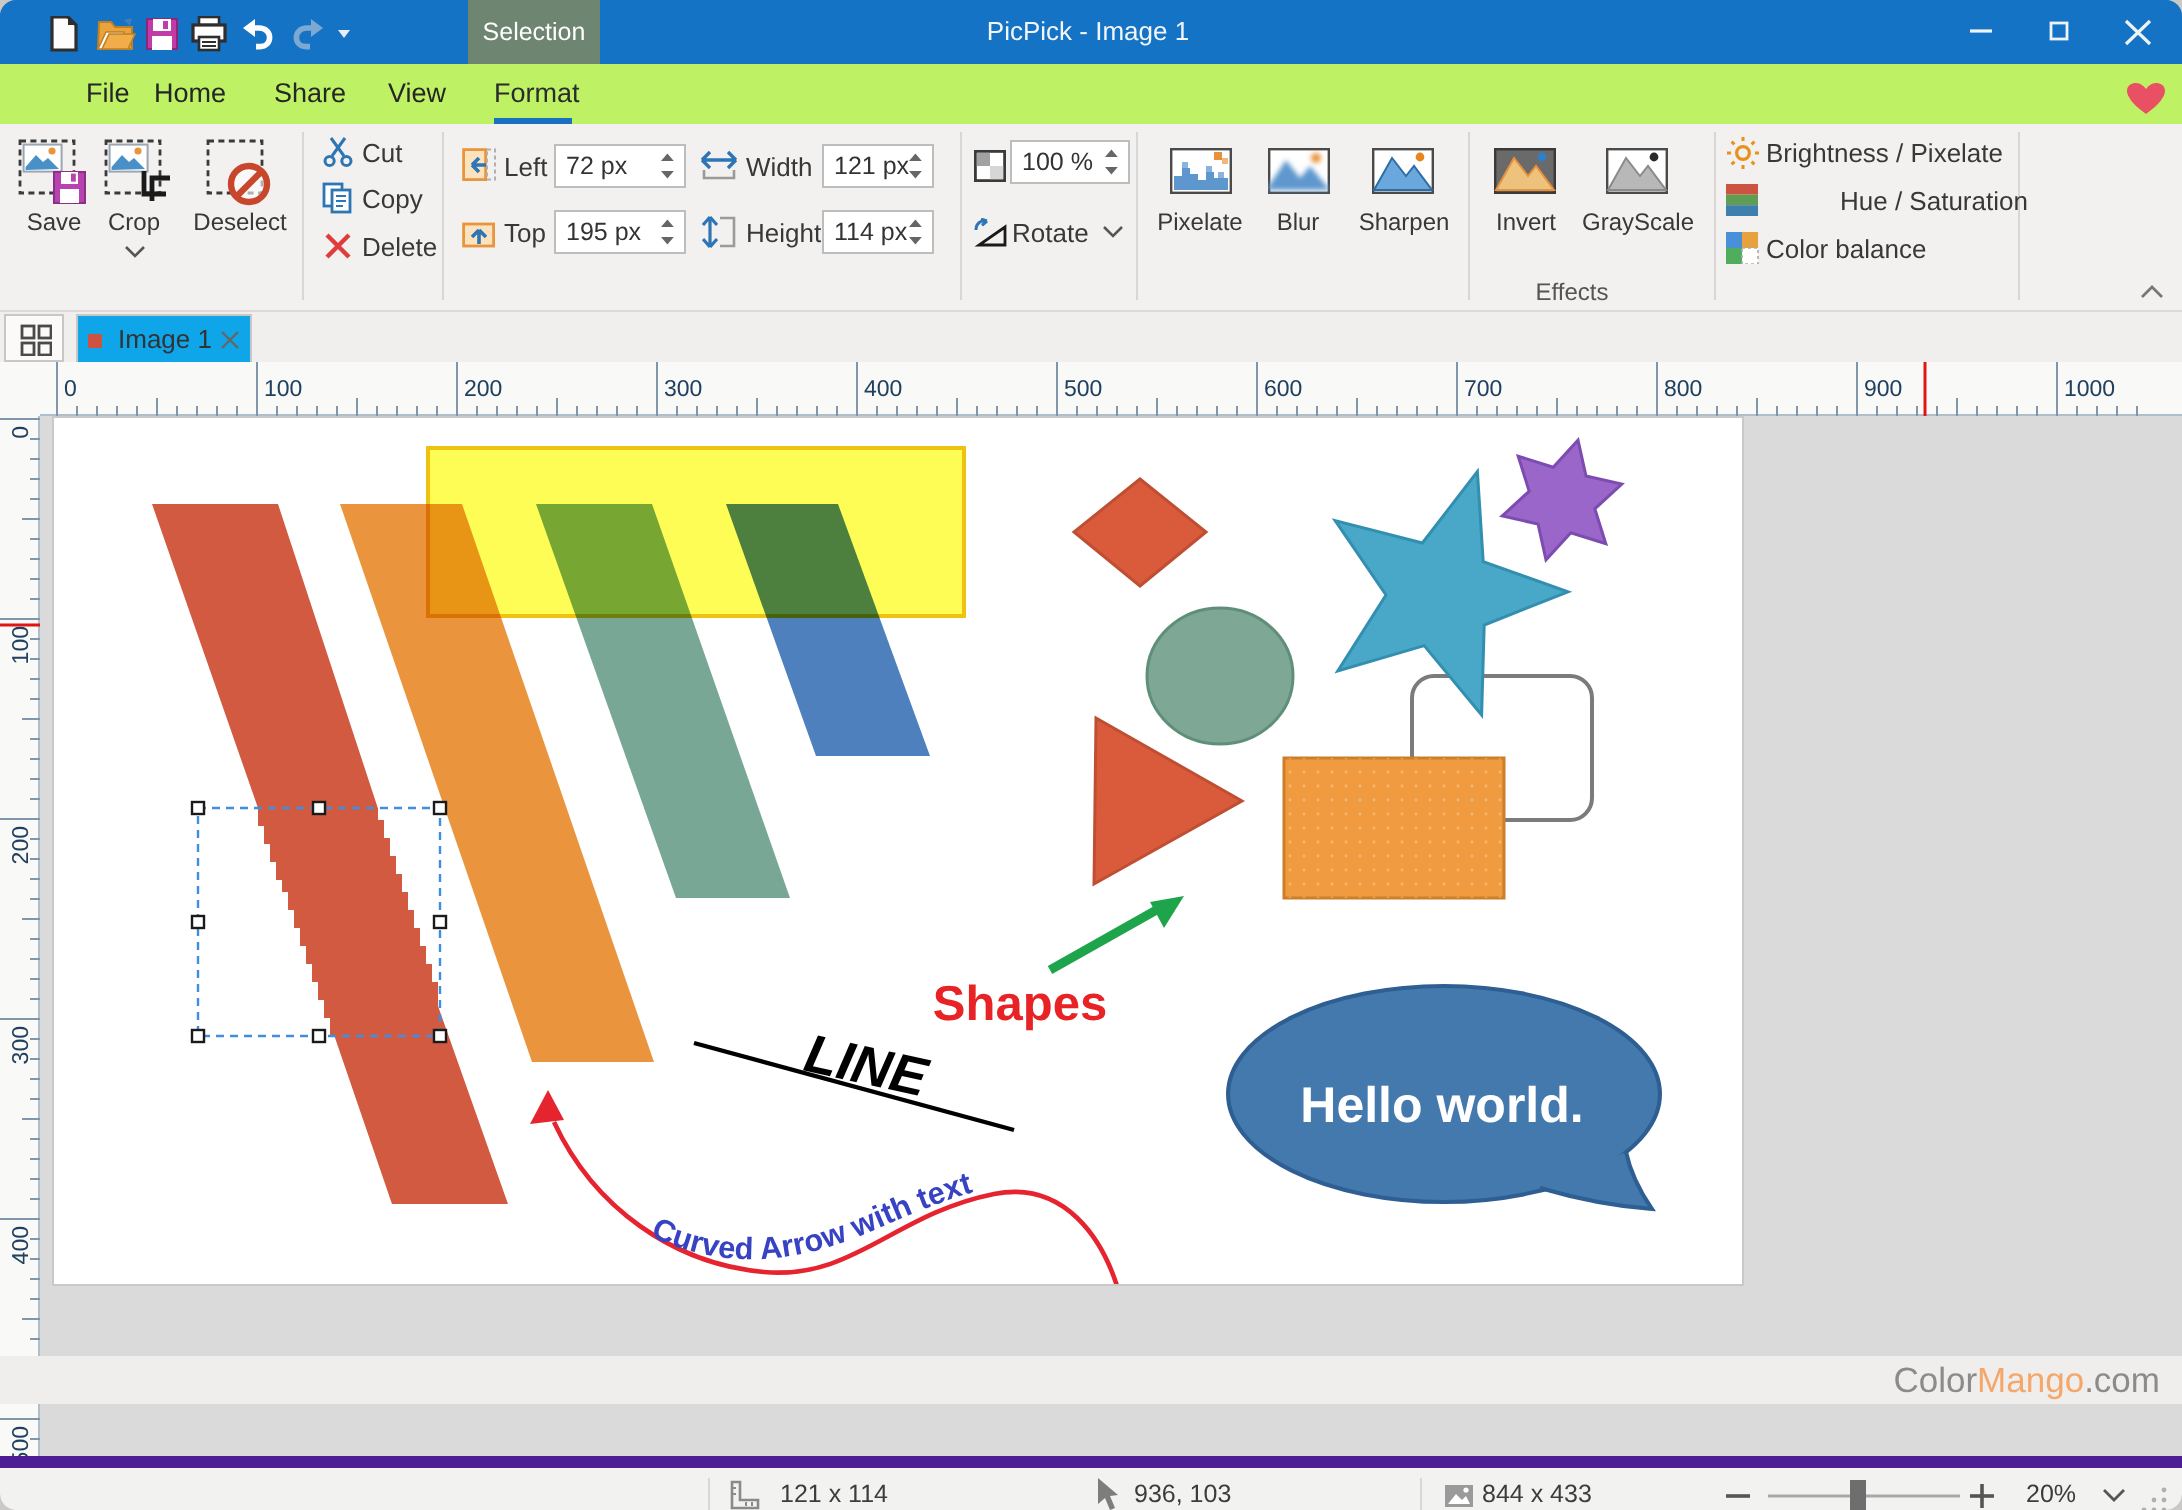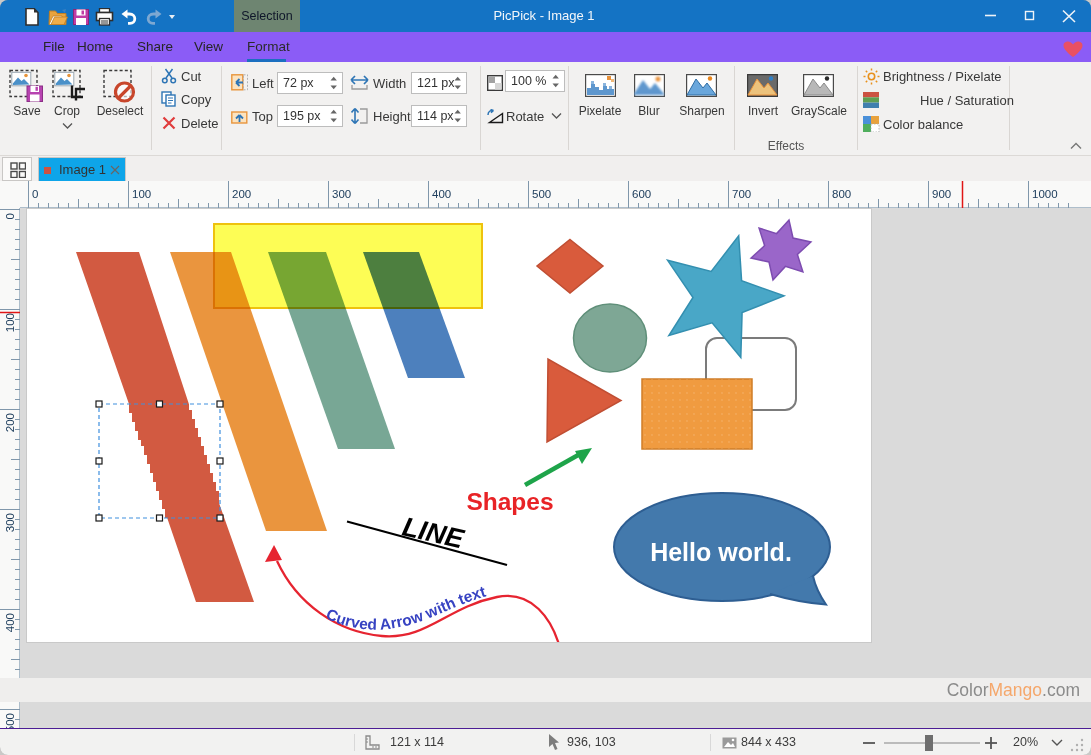--- a/index.html
+++ b/index.html
@@ -1,23 +1,23 @@
 <!DOCTYPE html>
 <html><head><meta charset="utf-8">
 <style>
 * { margin:0; padding:0; box-sizing:border-box; }
 body { width:1091px; height:755px; background:#cac9c8; font-family:"Liberation Sans", sans-serif; overflow:hidden; }
 #win { position:absolute; left:0; top:0; width:1091px; height:755px; border-radius:8px; overflow:hidden; background:#f2f1f0; box-shadow:0 0 0 1px #8a8a8a inset; }
 .abs { position:absolute; }
 
 #titlebar { position:absolute; left:0; top:0; width:1091px; height:32px; background:#1473c4; }
-#selbox { position:absolute; left:234px; top:0; width:66px; height:32px; background:#6e8571; color:#0f172a; font-size:12.5px; text-align:center; line-height:32px; }
+#selbox { position:absolute; left:234px; top:0; width:66px; height:32px; background:#6e8571; color:#ffffff; font-size:12.5px; text-align:center; line-height:32px; }
 #wtitle { position:absolute; left:444px; top:0; width:200px; height:32px; color:#f2f6fa; font-size:13px; text-align:center; line-height:32px; }
 
-#menubar { position:absolute; left:0; top:32px; width:1091px; height:30px; background:#8b5cf6; }
+#menubar { position:absolute; left:0; top:32px; width:1091px; height:30px; background:#bef264; }
 .mitem { position:absolute; top:7px; font-size:13.5px; color:#262626; }
 
 #ribbon { position:absolute; left:0; top:62px; width:1091px; height:94px; background:#f2f1f0; border-bottom:1px solid #dcd9d6; }
 .vsep { position:absolute; top:4px; height:84px; width:1px; background:#d9d6d3; }
 .blabel { position:absolute; font-size:12px; color:#383838; text-align:center; }
 .slabel { position:absolute; font-size:13px; color:#383838; }
 .ibox { position:absolute; width:66px; height:22px; background:#fff; border:1px solid #bdbdbd; font-size:12.5px; color:#333; line-height:20px; padding-left:5px; }
 .spin { position:absolute; right:2px; top:0; width:12px; height:20px; }
 
 #tabbar { position:absolute; left:0; top:156px; width:1091px; height:25px; background:#f1efee; }
@@ -27,21 +27,21 @@
 #hruler { position:absolute; left:20px; top:181px; width:1071px; height:27px; background:#f9f9f8; border-bottom:1px solid #aebecb; }
 #vruler { position:absolute; left:0; top:208px; width:20px; height:520px; background:#f9f9f8; border-right:1px solid #aebecb; }
 #rcorner { position:absolute; left:0; top:181px; width:20px; height:27px; background:#f9f9f8; }
 
 #workspace { position:absolute; left:20px; top:208px; width:1071px; height:520px; background:#dadada; }
 #canvas { position:absolute; left:7px; top:1px; width:844px; height:433px; background:#ffffff; box-shadow:0 0 0 1px #c9c9c9; }
 
 #wmark { position:absolute; left:0; top:678px; width:1091px; height:24px; background:#efeeed; }
 #wmark > span { position:absolute; right:11px; top:2px; font-size:17.5px; color:#8b8b8b; }
 
-#statusbar { position:absolute; left:0; top:728px; width:1091px; height:27px; background:#f2f2f1; border-top:1px solid #4c1d95; font-size:12.5px; color:#3c3c3c; }
+#statusbar { position:absolute; left:0; top:728px; width:1091px; height:27px; background:#f2f2f1; border-top:6px solid #4c1d95; font-size:12.5px; color:#3c3c3c; }
 .ssep { position:absolute; top:5px; height:17px; width:1px; background:#d8d8d8; }
 .stext { position:absolute; top:6px; }
 </style></head>
 <body>
 <div id="win">
 
 <div id="titlebar">
   <svg class="abs" style="left:25px;top:8px" width="160" height="18">
     <path d="M1,0.5 h8 l4,4 v12.5 h-12 z" fill="#fdfdfd" stroke="#2e2e2e" stroke-width="1.6"></path>
     <path d="M9,0.5 v4 h4" fill="#2e2e2e"></path>

